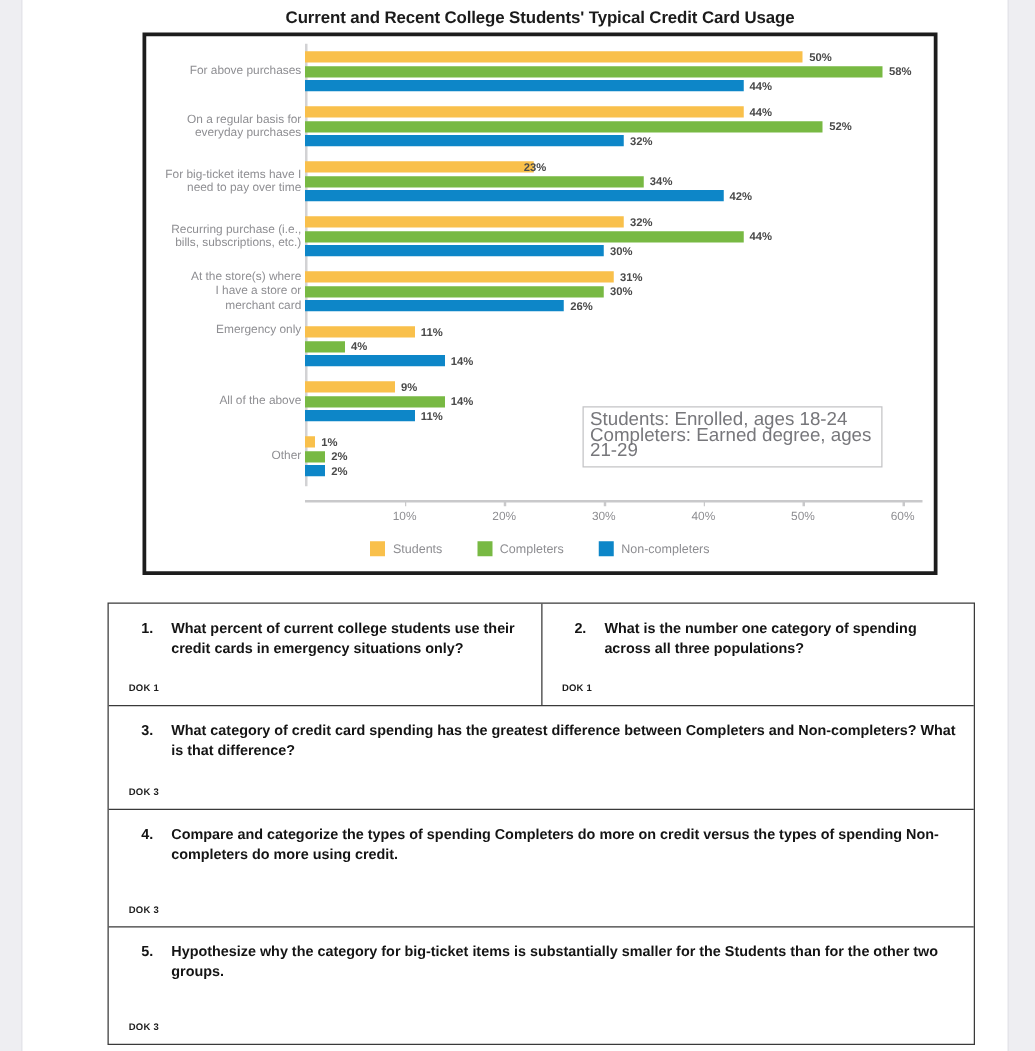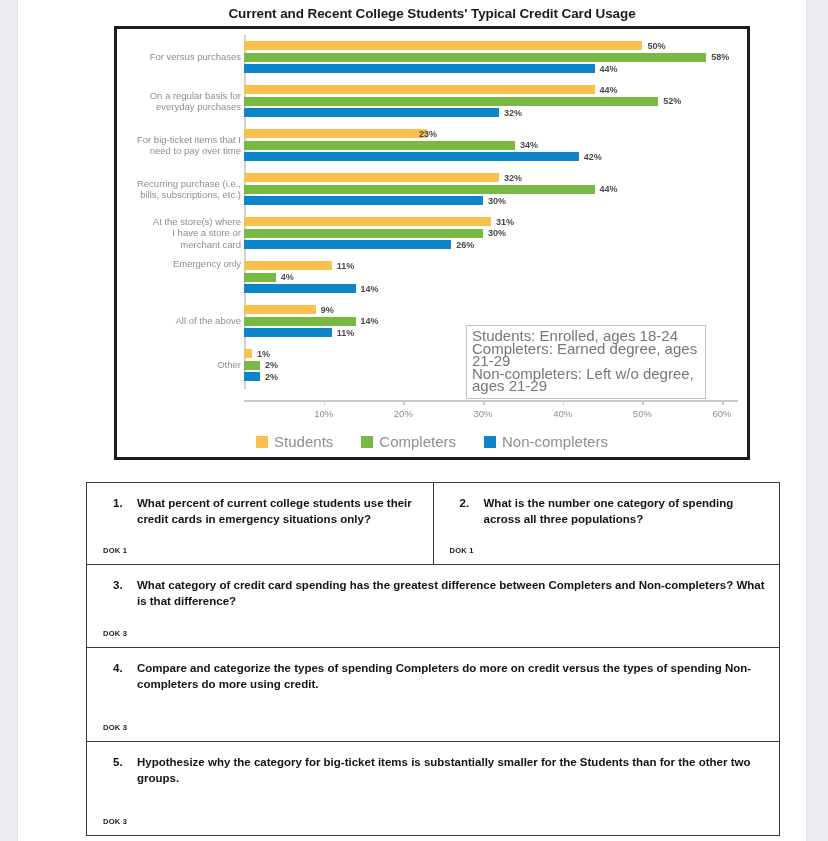--- a/index.html
+++ b/index.html
@@ -130,21 +130,21 @@
   .legend-item {
     display: flex;
     align-items: center;
     gap: 6px;
   }
   .legend-swatch {
     width: 12px;
     height: 12px;
   }
   .legend-text {
-    font-size: 15px;
+    font-size: 10px;
     color: #8e8e92;
   }
 
   
   .qtable {
     position: absolute;
     left: 68px;
     top: 482px;
     width: 694px;
     border: 1.5px solid #3a3a3a;
@@ -208,40 +208,40 @@
 <body>
 
 <div class="page">
 
   <div class="chart-title">Current and Recent College Students' Typical Credit Card Usage</div>
 
   <div class="chart-box">
     <div class="plot" id="plot-area">
         <div class="axis-line" style="top: 6px; height: 354px;"></div>
         <div class="cat-label" style="top: 22.25px;">
-          <div>For versus purchases</div>
+          <div>For above purchases</div>
         </div>
         <div class="bar" style="left: 127px; top: 12px; width: 398.387px; background: rgb(249, 192, 75);"></div>
         <div class="bar-val" style="left: 530.387px; top: 12.5px;">50%</div>
         <div class="bar" style="left: 127px; top: 23.5px; width: 462.129px; background: rgb(120, 185, 67);"></div>
         <div class="bar-val" style="left: 594.129px; top: 24px;">58%</div>
         <div class="bar" style="left: 127px; top: 35px; width: 350.581px; background: rgb(13, 134, 200);"></div>
         <div class="bar-val" style="left: 482.581px; top: 35.5px;">44%</div>
         <div class="cat-label" style="top: 60.5px;">
           <div>On a regular basis for</div>
           <div>everyday purchases</div>
         </div>
         <div class="bar" style="left: 127px; top: 56px; width: 350.581px; background: rgb(249, 192, 75);"></div>
         <div class="bar-val" style="left: 482.581px; top: 56.5px;">44%</div>
         <div class="bar" style="left: 127px; top: 67.5px; width: 414.323px; background: rgb(120, 185, 67);"></div>
         <div class="bar-val" style="left: 546.323px; top: 68px;">52%</div>
         <div class="bar" style="left: 127px; top: 79px; width: 254.968px; background: rgb(13, 134, 200);"></div>
         <div class="bar-val" style="left: 386.968px; top: 79.5px;">32%</div>
         <div class="cat-label" style="top: 104.5px;">
-          <div>For big-ticket items that I</div>
+          <div>For big-ticket items have I</div>
           <div>need to pay over time</div>
         </div>
         <div class="bar" style="left: 127px; top: 100px; width: 183.258px; background: rgb(249, 192, 75);"></div>
         <div class="bar-val" style="left: 302px; top: 100.5px;">23%</div>
         <div class="bar" style="left: 127px; top: 111.5px; width: 270.903px; background: rgb(120, 185, 67);"></div>
         <div class="bar-val" style="left: 402.903px; top: 112px;">34%</div>
         <div class="bar" style="left: 127px; top: 123px; width: 334.645px; background: rgb(13, 134, 200);"></div>
         <div class="bar-val" style="left: 466.645px; top: 123.5px;">42%</div>
         <div class="cat-label" style="top: 148.5px;">
           <div>Recurring purchase (i.e.,</div>
@@ -302,21 +302,20 @@
         <div class="tick-label" style="left: 445.71px;">40%</div>
         <div class="tick" style="left: 525.387px;"></div>
         <div class="tick-label" style="left: 525.387px;">50%</div>
         <div class="tick" style="left: 605.065px;"></div>
         <div class="tick-label" style="left: 605.065px;">60%</div>
       </div>
 
     <div class="note-box">
       <div>Students: Enrolled, ages 18-24</div>
       <div>Completers: Earned degree, ages 21-29</div>
-      <div>Non-completers: Left w/o degree, ages 21-29</div>
     </div>
 
     <div class="legend">
       <div class="legend-item">
         <span class="legend-swatch" id="sw0" style="background: rgb(249, 192, 75);"></span>
         <span class="legend-text">Students</span>
       </div>
       <div class="legend-item">
         <span class="legend-swatch" id="sw1" style="background: rgb(120, 185, 67);"></span>
         <span class="legend-text">Completers</span>

